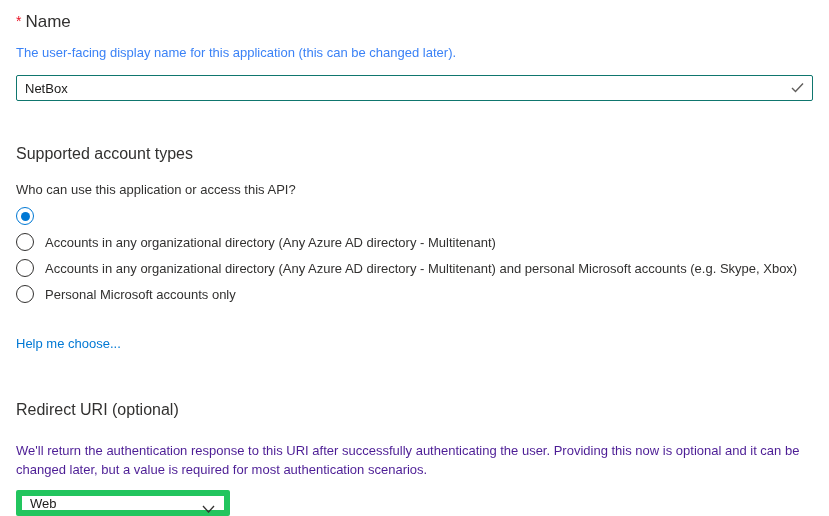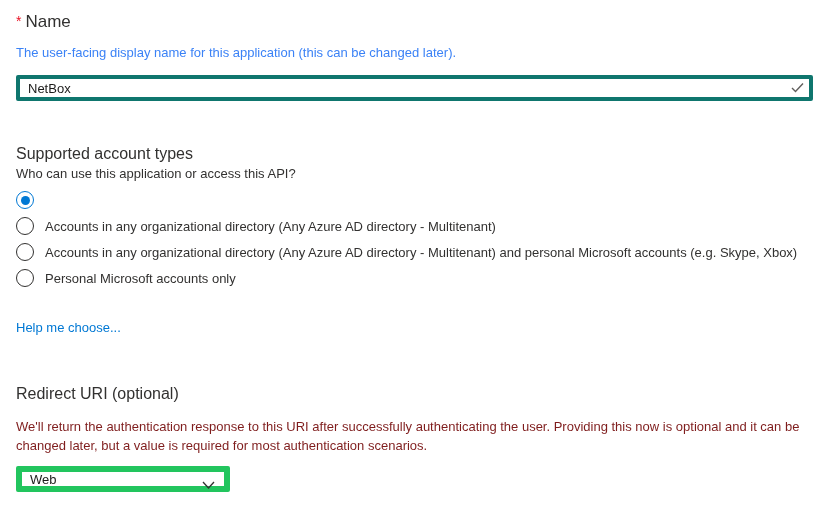--- a/index.html
+++ b/index.html
@@ -29,21 +29,21 @@
   }
 
   .input-wrap {
     position: relative;
     margin-top: 15px;
     width: 797px;
     height: 26px;
   }
   .text-input {
     width: 100%; height: 26px;
-    border: 4px solid #0f766e;
+    border: 1px solid #0f766e;
     border-radius: 2px;
     padding: 0 28px 0 8px;
     font-family: "Liberation Sans", sans-serif;
     font-size: 13px;
     color: #1b1a19;
     outline: none;
     background: #fff;
   }
   .valid-check {
     position: absolute; right: 9px; top: 7px;
@@ -52,21 +52,21 @@
   }
 
   .section-title {
     font-size: 16px;
     line-height: 19px;
     font-weight: 400;
     color: #323130;
   }
   .section-accounts .section-title { margin-top: 43px; }
   .question {
-    margin-top: 3px;
+    margin-top: 19px;
     font-size: 13px;
     line-height: 15px;
   }
 
   .radio-group { margin-top: 10px; }
   .radio-row {
     display: flex;
     align-items: center;
     height: 18px;
     margin-bottom: 8px;
@@ -103,25 +103,25 @@
     margin-top: 25px;
     font-size: 13px;
     line-height: 15px;
     color: #0078d4;
     text-decoration: none;
     cursor: pointer;
   }
 
   .section-redirect .section-title { margin-top: 48px; }
   .paragraph {
-    margin-top: 14px;
+    margin-top: 22px;
     width: 800px;
     font-size: 13px;
     line-height: 19px;
-    color: #7f1d1d;
+    color: #4c1d95;
   }
 
   .uri-row {
     margin-top: 11px;
     display: flex;
     align-items: center;
   }
   .select-box {
     position: relative;
     width: 214px; height: 26px;

